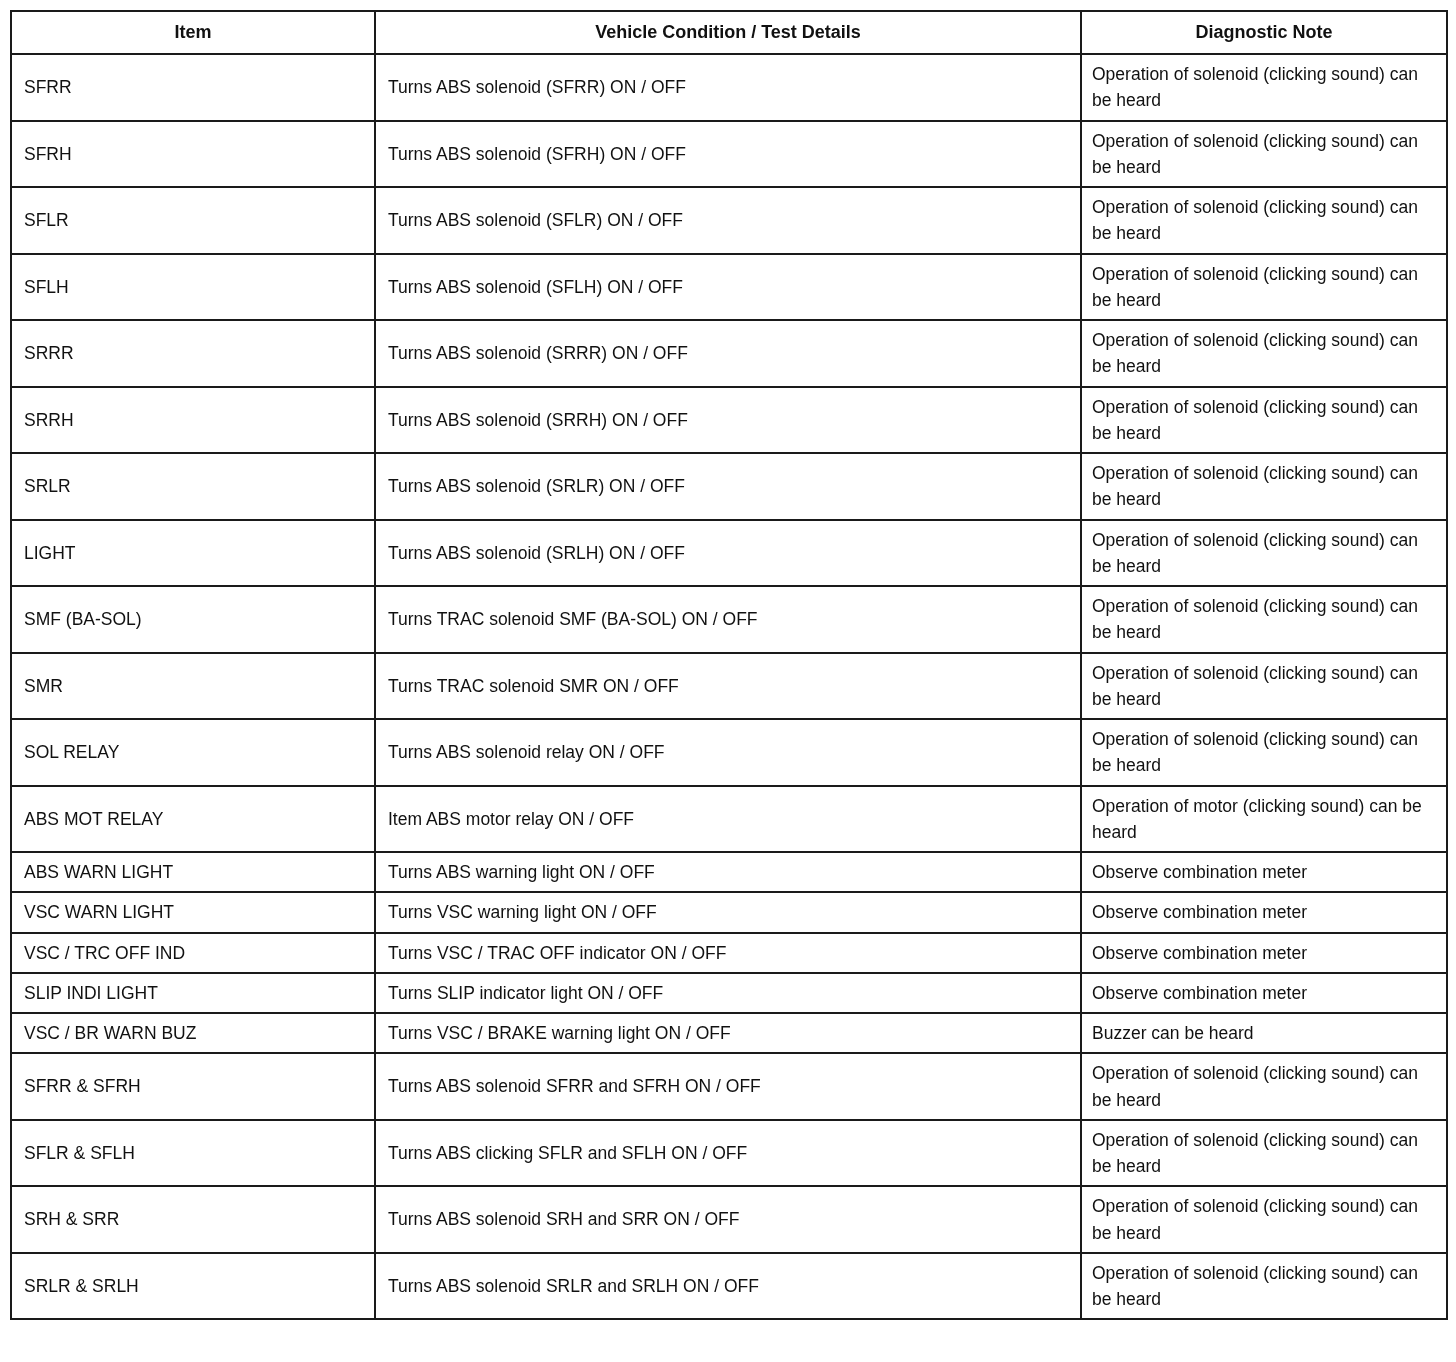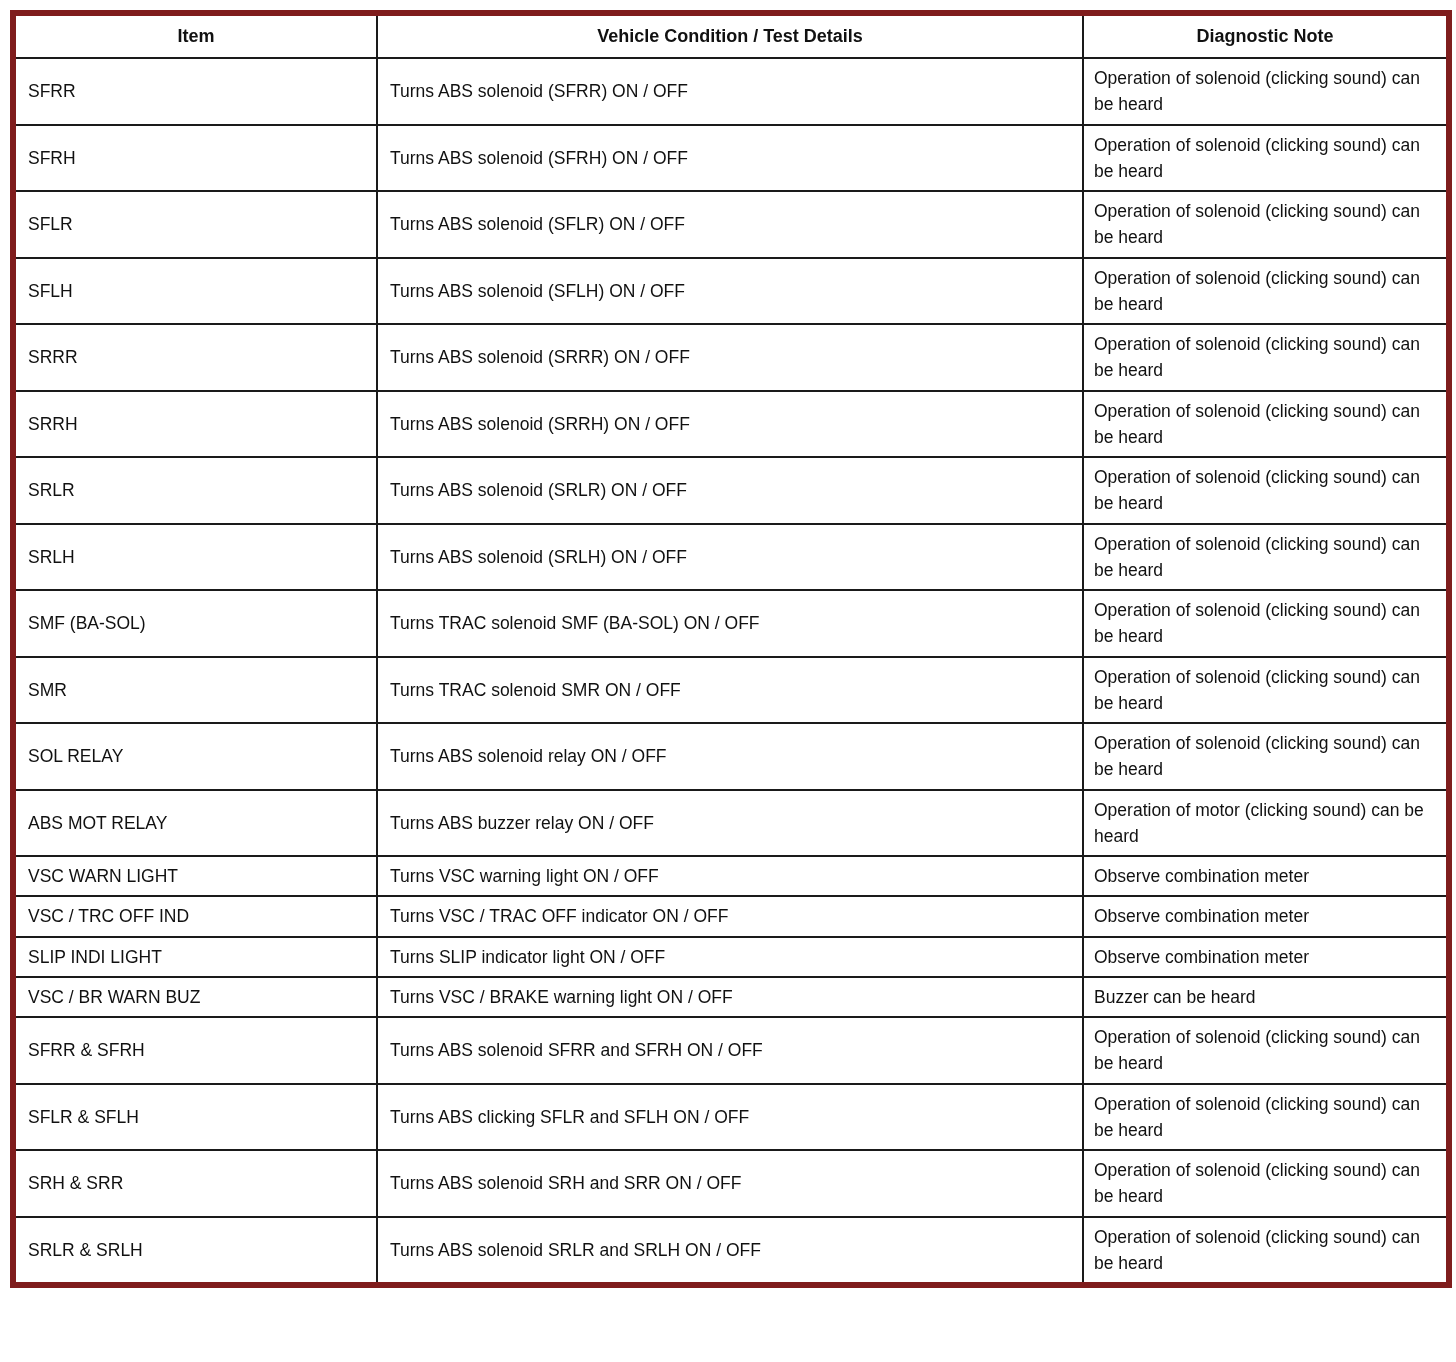--- a/index.html
+++ b/index.html
@@ -13,21 +13,21 @@
     width: 1456px;
     min-height: 1362px;
     box-sizing: border-box;
     padding: 10px 10px;
     background: #ffffff;
   }
   table.diag-table {
     border-collapse: collapse;
     width: 1436px;
     table-layout: fixed;
-    border: 6px solid #7f1d1d;
+    border: 2px solid #7f1d1d;
   }
   table.diag-table col.col-item    { width: 364px; }
   table.diag-table col.col-details { width: 706px; }
   table.diag-table col.col-note    { width: 366px; }
   table.diag-table th,
   table.diag-table td {
     border: 2px solid #1a1a1a;
     font-size: 17.5px;
     line-height: 1.5;
     vertical-align: middle;
@@ -97,43 +97,48 @@
           <td class="item-cell">SRRH</td>
           <td class="details-cell">Turns ABS solenoid (SRRH) ON / OFF</td>
           <td class="note-cell">Operation of solenoid (clicking sound) can be heard</td>
         </tr>
         <tr>
           <td class="item-cell">SRLR</td>
           <td class="details-cell">Turns ABS solenoid (SRLR) ON / OFF</td>
           <td class="note-cell">Operation of solenoid (clicking sound) can be heard</td>
         </tr>
         <tr>
-          <td class="item-cell">SRLH</td>
+          <td class="item-cell">LIGHT</td>
           <td class="details-cell">Turns ABS solenoid (SRLH) ON / OFF</td>
           <td class="note-cell">Operation of solenoid (clicking sound) can be heard</td>
         </tr>
         <tr>
           <td class="item-cell">SMF (BA-SOL)</td>
           <td class="details-cell">Turns TRAC solenoid SMF (BA-SOL) ON / OFF</td>
           <td class="note-cell">Operation of solenoid (clicking sound) can be heard</td>
         </tr>
         <tr>
           <td class="item-cell">SMR</td>
           <td class="details-cell">Turns TRAC solenoid SMR ON / OFF</td>
           <td class="note-cell">Operation of solenoid (clicking sound) can be heard</td>
         </tr>
         <tr>
           <td class="item-cell">SOL RELAY</td>
           <td class="details-cell">Turns ABS solenoid relay ON / OFF</td>
           <td class="note-cell">Operation of solenoid (clicking sound) can be heard</td>
         </tr>
         <tr>
           <td class="item-cell">ABS MOT RELAY</td>
-          <td class="details-cell">Turns ABS buzzer relay ON / OFF</td>
+          <td class="details-cell">Item ABS motor relay ON / OFF</td>
           <td class="note-cell">Operation of motor (clicking sound) can be heard</td>
+        </tr>
+        <tr>
+          <td class="item-cell">ABS WARN LIGHT</td>
+          <td class="details-cell">Turns ABS warning light ON / OFF</td>
+          <td class="note-cell">Observe combination meter</td>
         </tr>
         <tr>
           <td class="item-cell">VSC WARN LIGHT</td>
           <td class="details-cell">Turns VSC warning light ON / OFF</td>
           <td class="note-cell">Observe combination meter</td>
         </tr>
         <tr>
           <td class="item-cell">VSC / TRC OFF IND</td>
           <td class="details-cell">Turns VSC / TRAC OFF indicator ON / OFF</td>
           <td class="note-cell">Observe combination meter</td>

